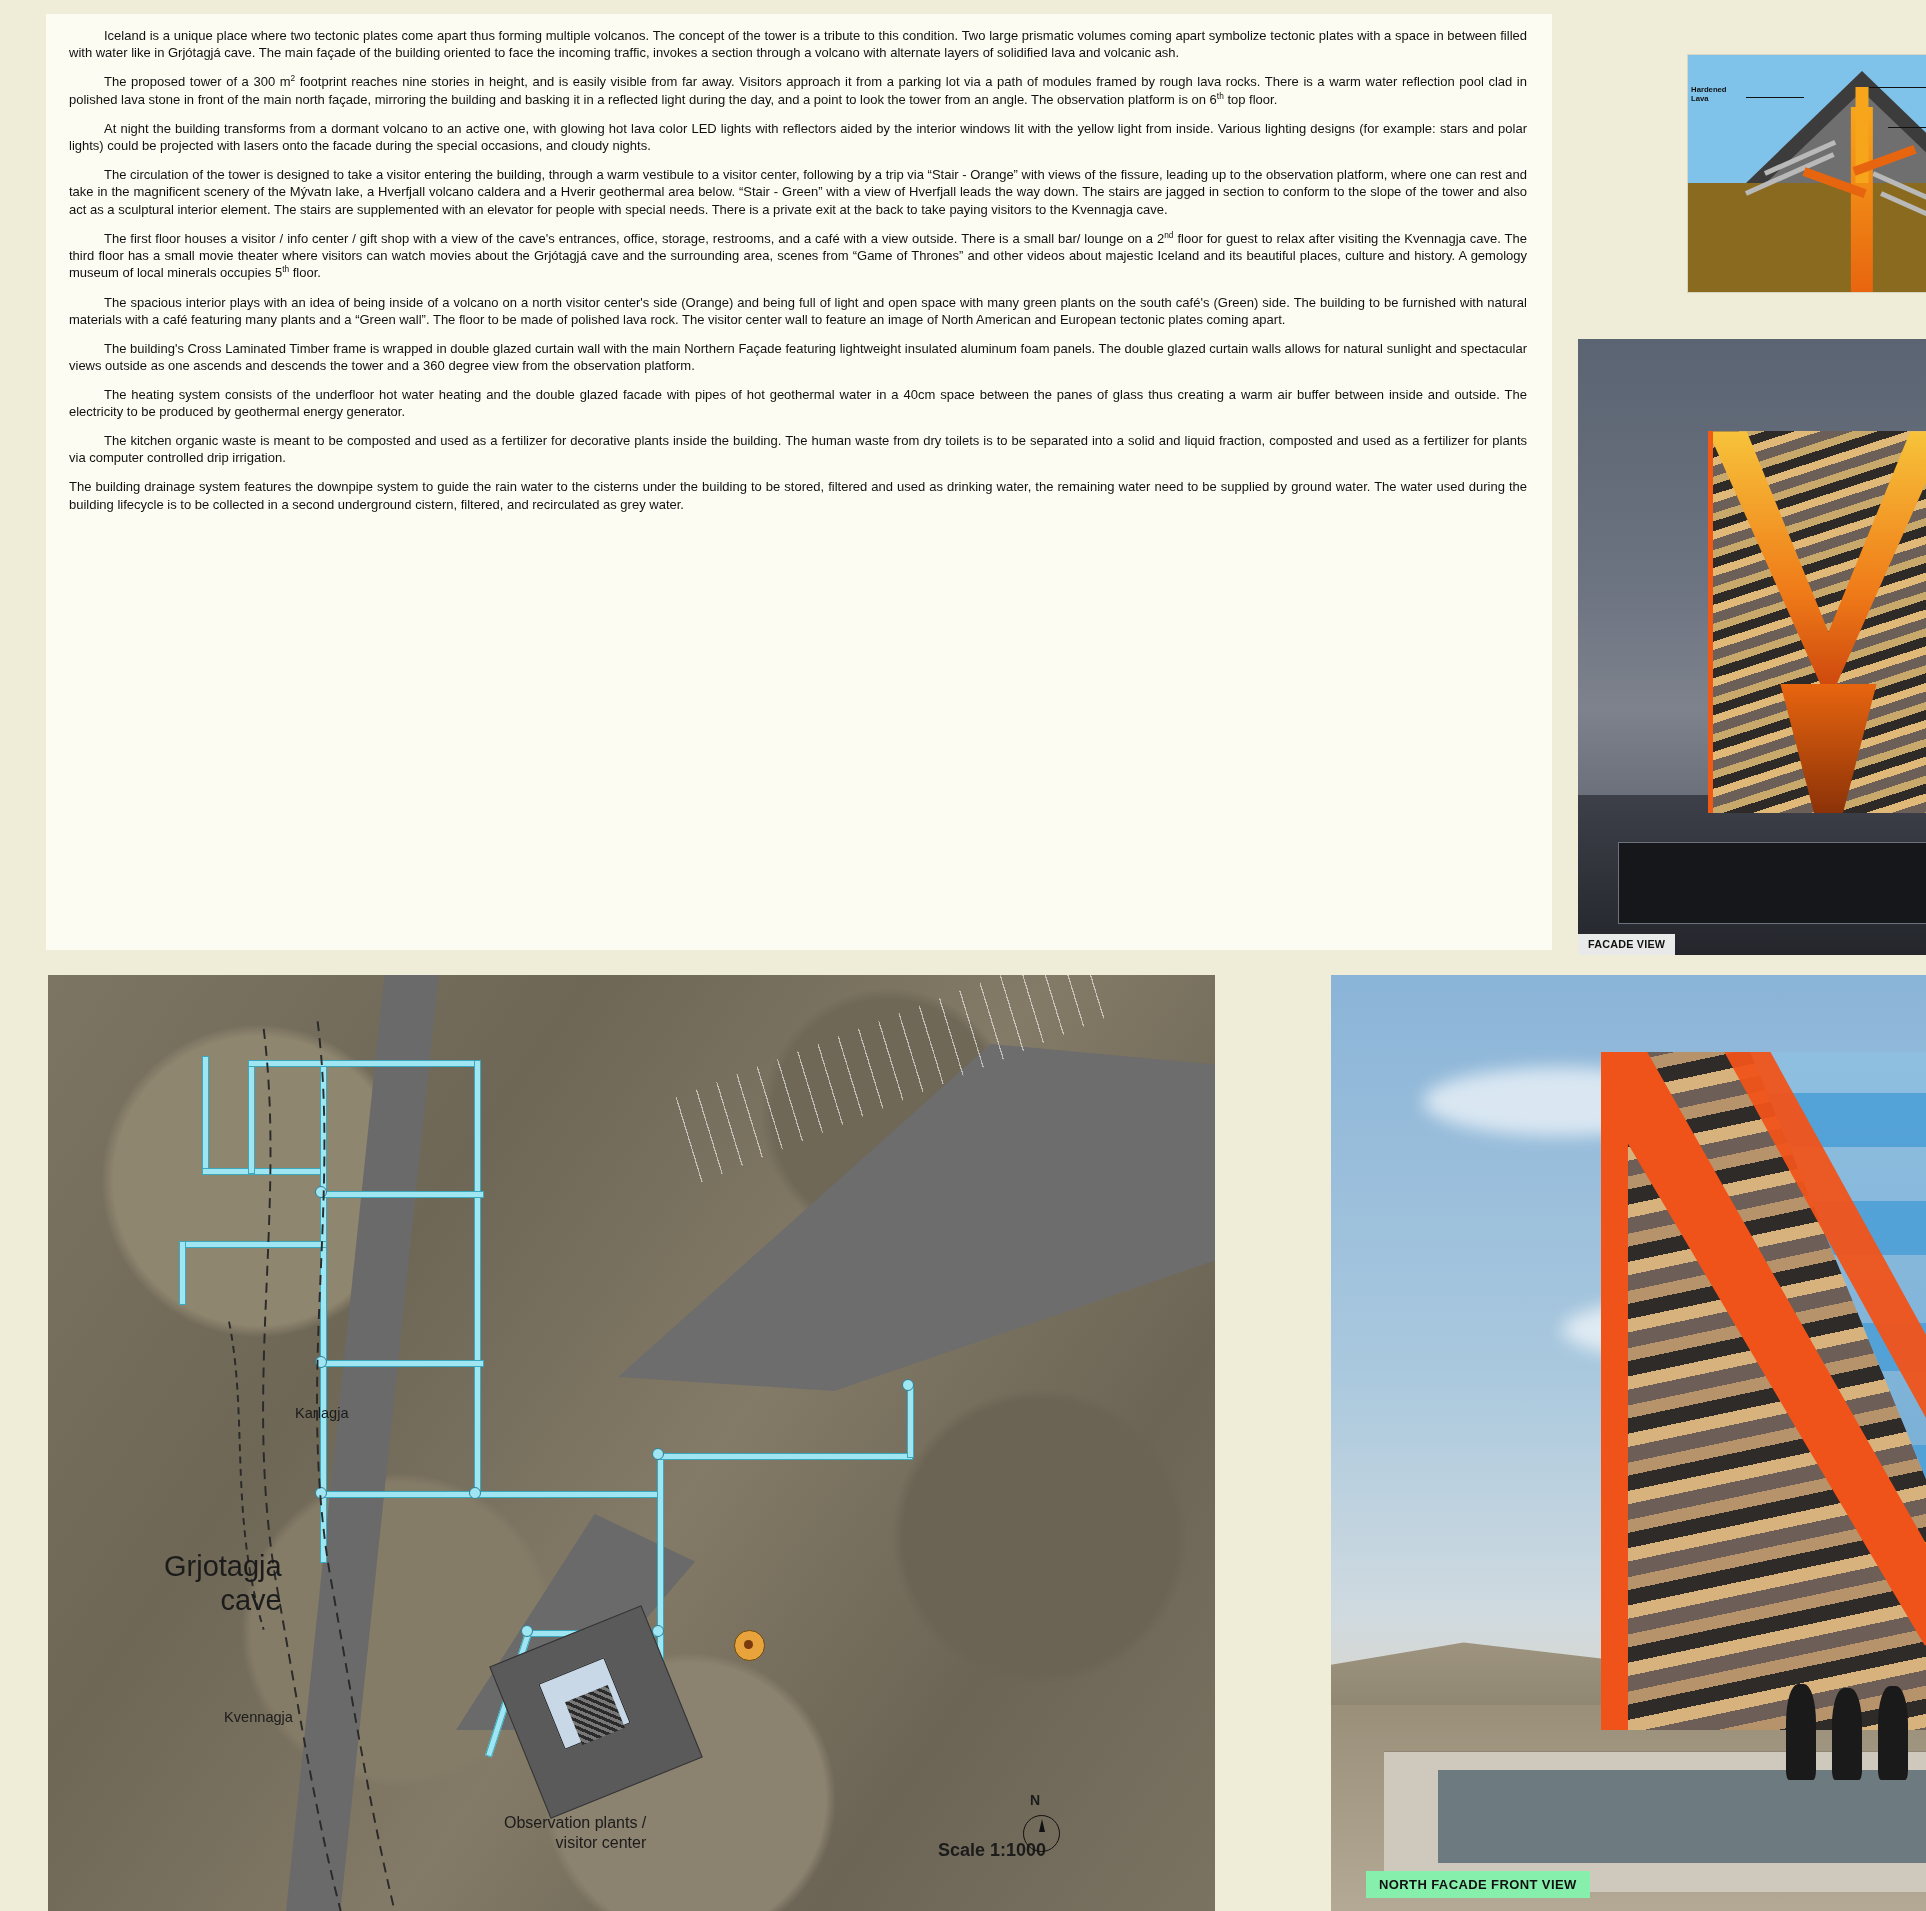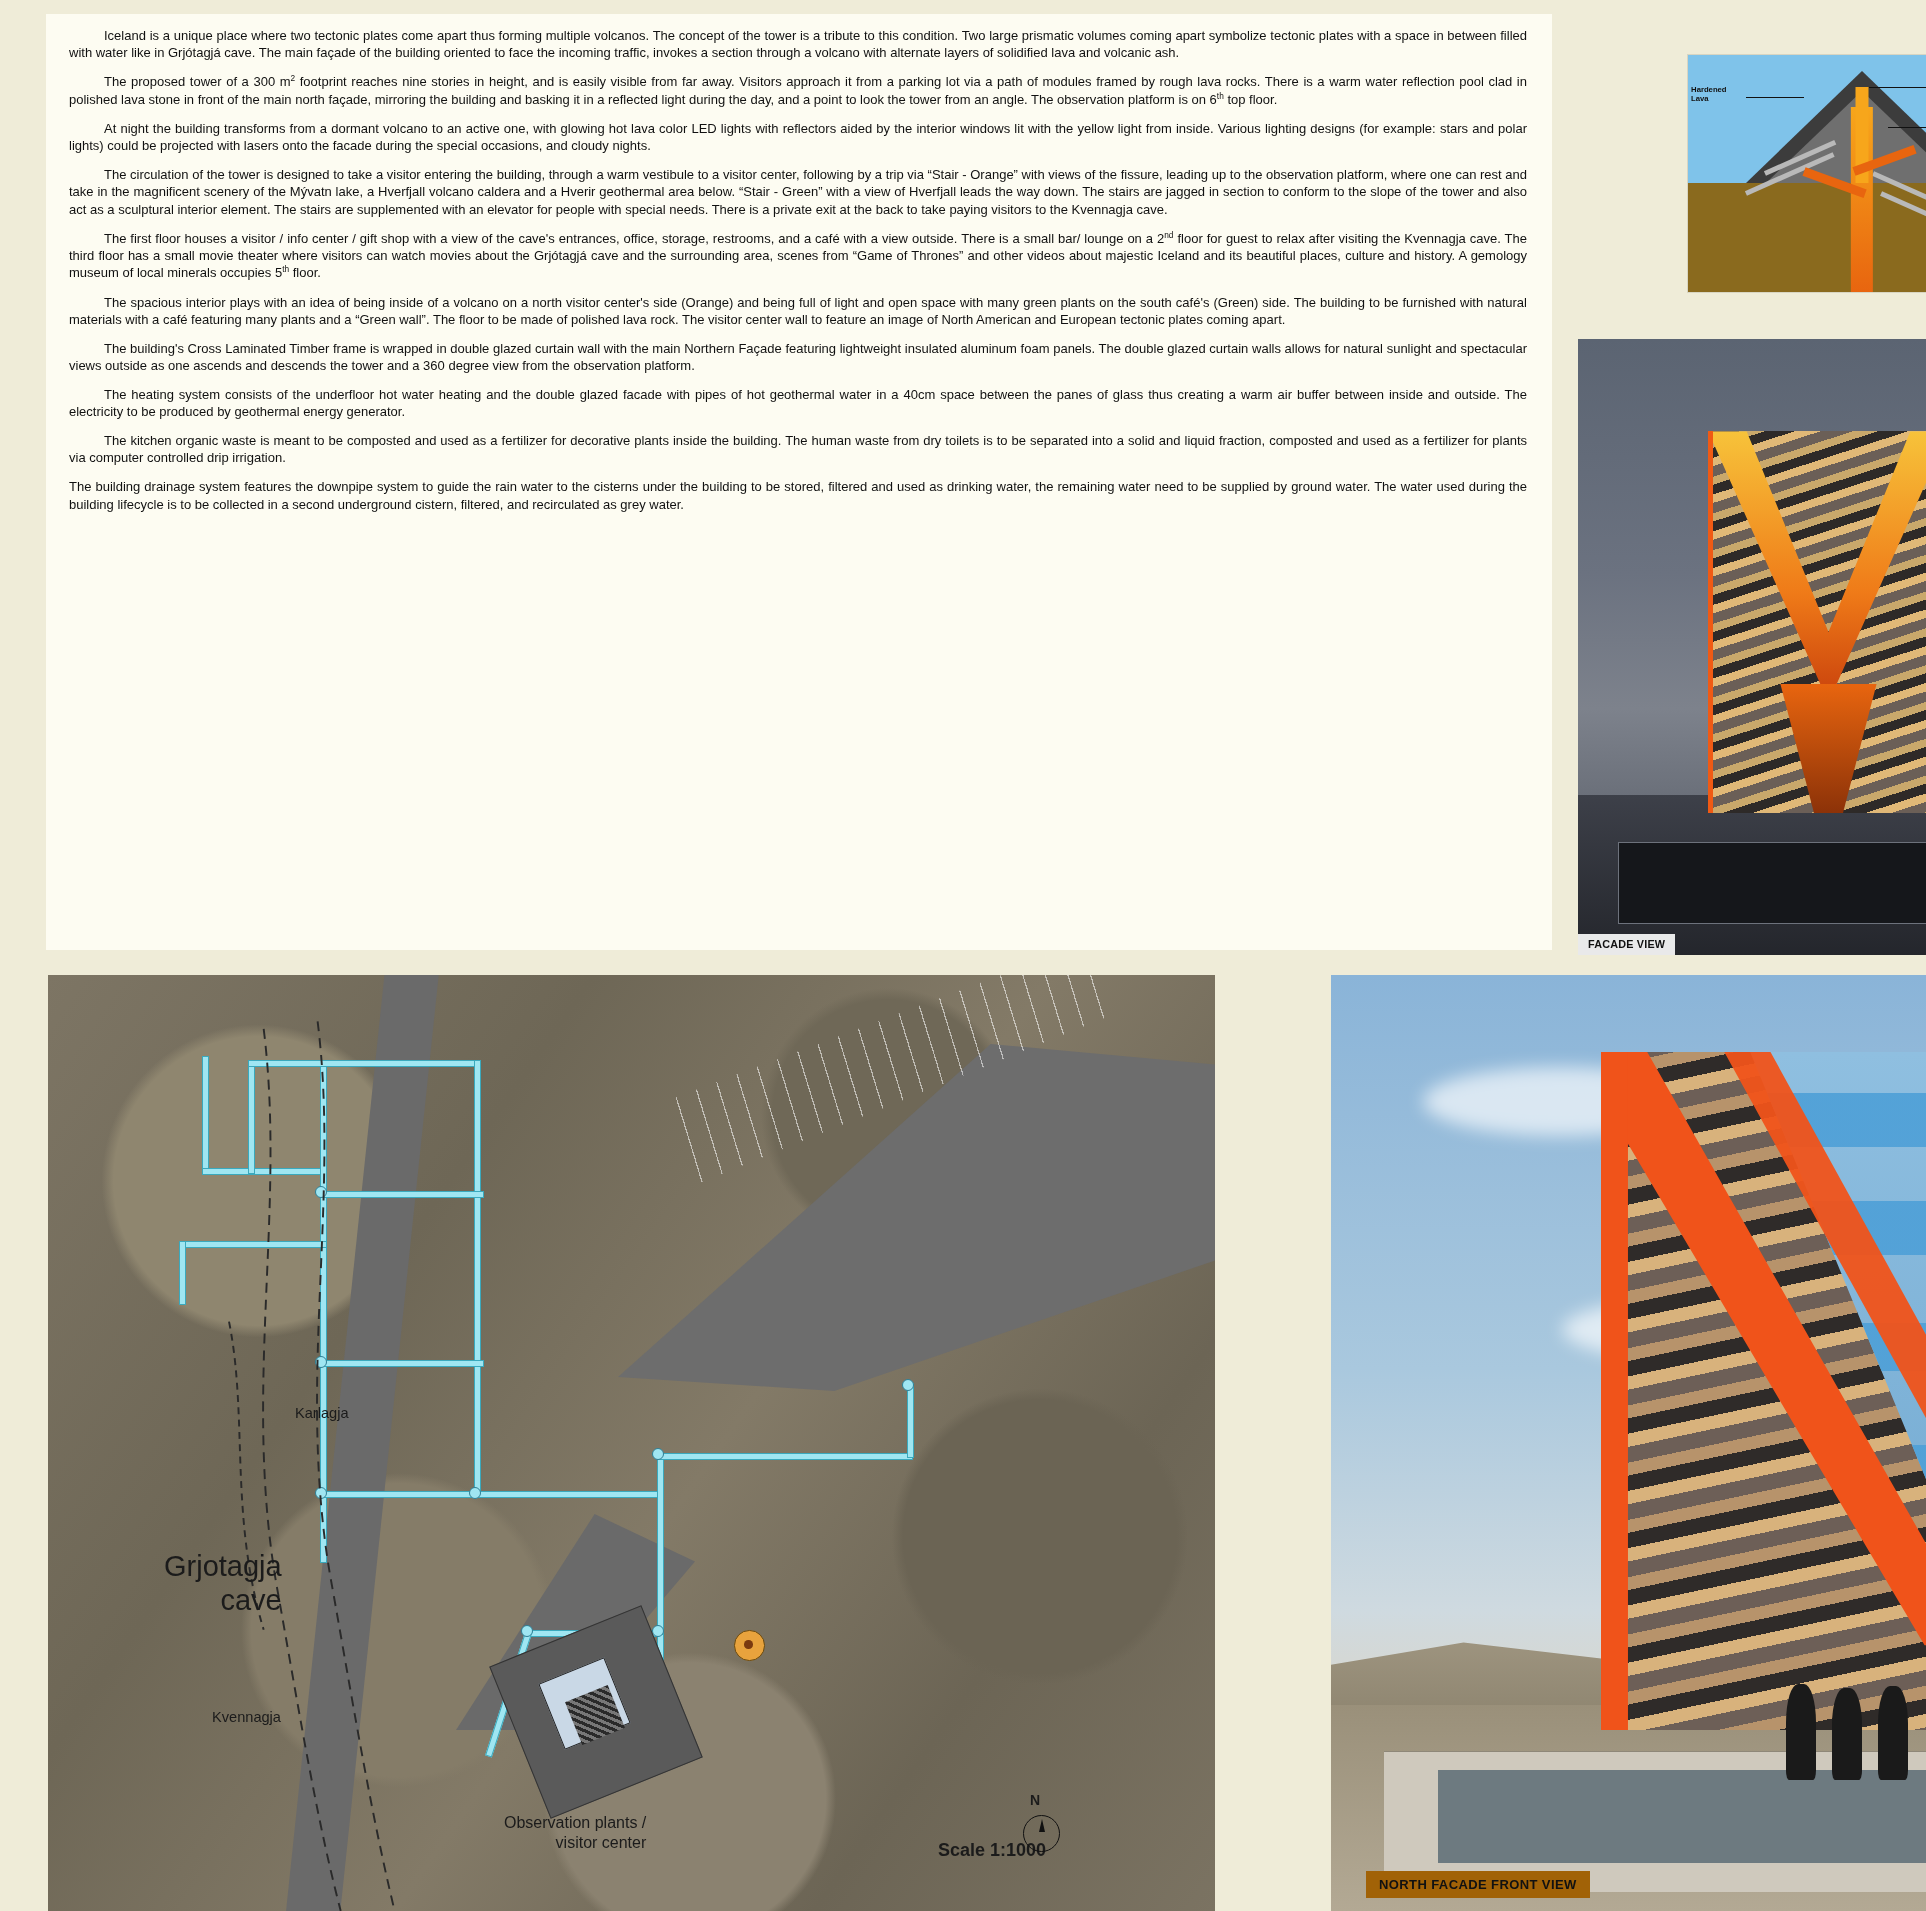--- a/index.html
+++ b/index.html
@@ -209,21 +209,21 @@
   }
   .fc-pool {
     position:absolute; left:8%; width:52%; bottom:5%; height:10%;
     background:#6d7a80; border:1.9px solid #cfc9bd;
   }
   .fc-person {
     position:absolute; bottom:14%; background:#1a1a1a; border-radius:40% 40% 10% 10%;
   }
   .fc-caption {
     position:absolute; left:35px; bottom:13px;
-    background:#a16207; color:#111; font-size:13px; font-weight:bold;
+    background:#86efac; color:#111; font-size:13px; font-weight:bold;
     padding:6.2px 13px; letter-spacing:0.4px;
   }
 </style>
 </head>
 <body>
 
 <div class="page">
 
   <div class="text-panel">
     <div class="body-text">
@@ -324,21 +324,21 @@
     <div class="sp-bldg" style="left:466px; top:655px; width:162px; height:162px; transform: rotate(-22deg); background:#5a5a5a;"></div>
     <div class="sp-bldg" style="left:501px; top:693px; width:69px; height:69px; transform: rotate(-22deg); background:#c9d8e6; border:1.2px solid #222;"></div>
     <div style="position:absolute; left:524px; top:717px; width:46px; height:46px; transform: rotate(-22deg); background: repeating-linear-gradient(45deg, #2a2a2a 0 3.1px, #777 3.1px 6.2px);"></div>
 
     <div style="position:absolute; left:686px; top:655px; width:28.5px; height:28.5px; border-radius:50%; background:#e8a33d; border:1.9px solid #6a4a10;"></div>
     <div style="position:absolute; left:696px; top:665px; width:8.5px; height:8.5px; background:#7a3a10; border-radius:50%;"></div>
 
     <div class="sp-text" style="left:247px; top:430px; font-size:14.6px;">Karlagja</div>
     <div class="sp-text" style="left:116px; top:574px; font-size:29px; line-height:1.18; white-space:pre;">Grjotagja
 cave</div>
-    <div class="sp-text" style="left:164px; top:734px; font-size:14.6px;">Kvennagja</div>
+    <div class="sp-text" style="left:176px; top:734px; font-size:14.6px;">Kvennagja</div>
     <div class="sp-text" style="left:456px; top:838px; font-size:16px; line-height:1.25; white-space:pre;">Observation plants /
 visitor center</div>
     <div class="sp-text" style="left:890px; top:865px; font-size:18px; font-weight:bold;">Scale 1:1000</div>
 
     <div class="sp-compass" style="left:975px; top:840px;"></div>
     <div class="sp-text" style="left:982px; top:817px; font-size:14px; font-weight:bold;">N</div>
     <div style="position:absolute; left:991px; top:844px; width:0; height:0; border-left:3.5px solid transparent; border-right:3.5px solid transparent; border-bottom:13px solid #111;"></div>
   </div>
 
   <div class="facade">

